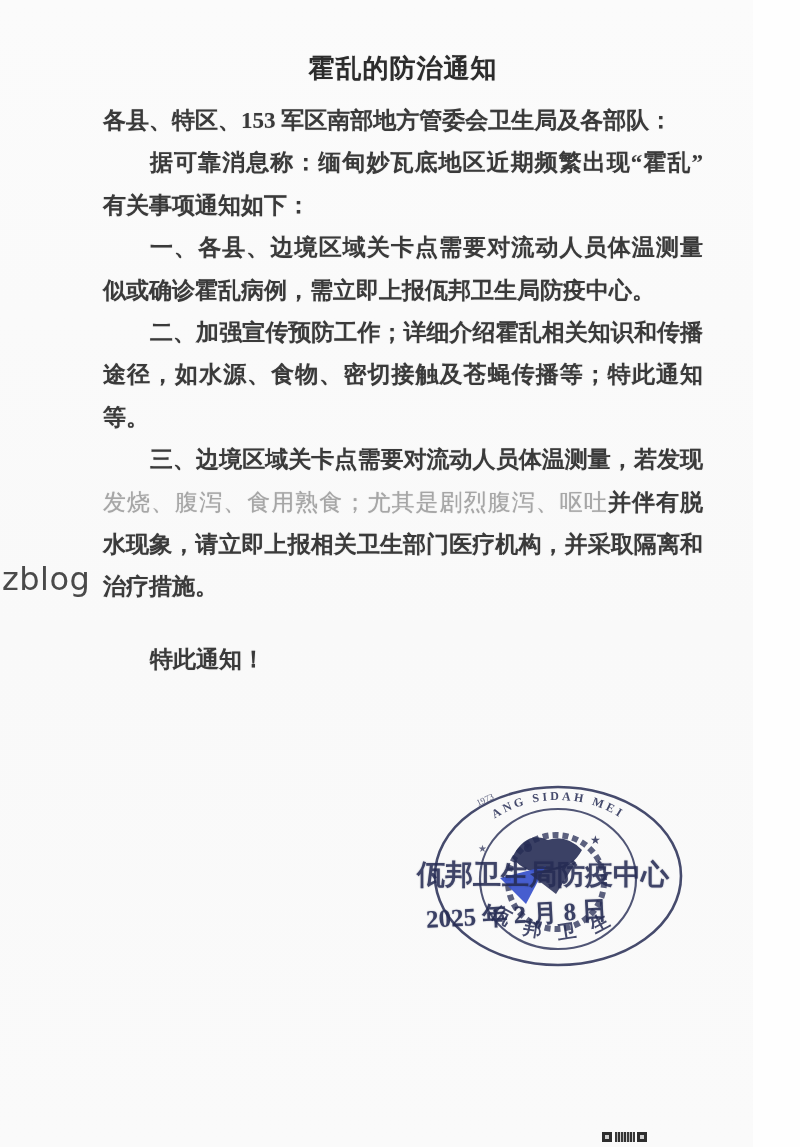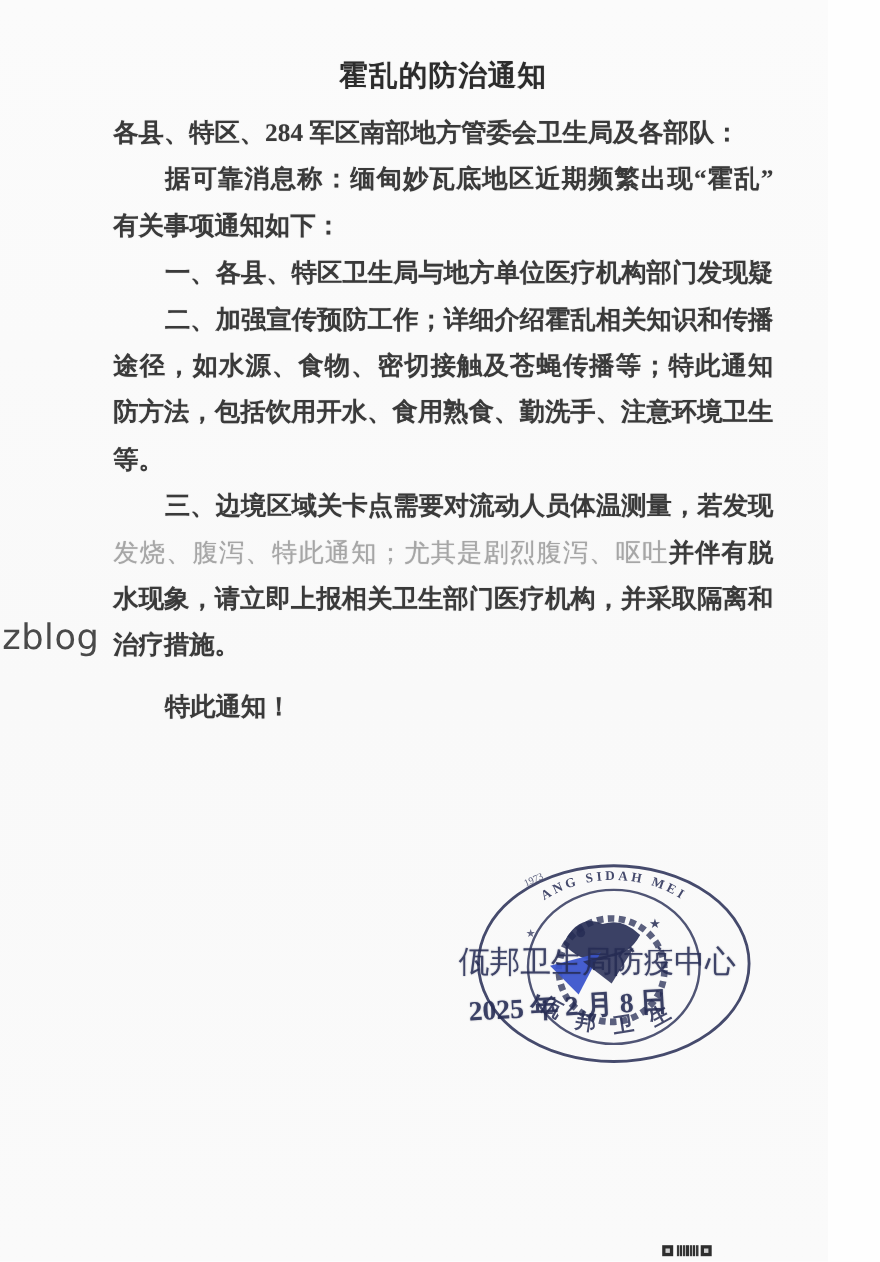--- a/index.html
+++ b/index.html
@@ -40,32 +40,32 @@
     color: #2c2c2c;
     line-height: 34px;
     margin-bottom: 14px;
     letter-spacing: 1px;
   }
   .salutation { line-height: 42.4px; }
   .line { line-height: 42.4px; white-space: nowrap; }
   .line.indent { padding-left: 47px; }
   .line.fill { white-space: normal; text-align: justify; text-align-last: justify; }
   .line .faded { color: var(--faded-color, #a6a6a6); font-weight: 500; }
-  .closing { line-height: 42.4px; padding-left: 47px; margin-top: 14px; font-family: Liberation Mono, monospace; }
+  .closing { line-height: 42.4px; padding-left: 47px; margin-top: 30px; }
 
   
   .seal-wrap {
     position: absolute; left: 430px; top: 782px;
     width: 256px; height: 192px;
   }
   .seal-svg { width: 256px; height: 192px; color: var(--ink, #262c54); filter: blur(0.3px); }
   .seal-overlay-name {
     position: absolute; left: -13px; top: 74px;
     width: 262px;
-    font-size: 28px; font-weight: 400;
+    font-size: 28px; font-weight: 700;
     letter-spacing: 0px;
     color: var(--ink, #262c54);
     opacity: 0.88;
     white-space: nowrap;
     text-shadow: 0 0 1.5px rgba(40,45,85,0.55);
   }
   .seal-date {
     position: absolute; left: -4px; top: 116px;
     font-size: 25px; font-weight: 700;
     color: var(--ink, #262c54);
@@ -95,31 +95,31 @@
     background: repeating-linear-gradient(90deg, #3a3a3a 0 2px, #b5b5b5 2px 3px, #303030 3px 5px, #d0d0d0 5px 6px);
   }
 </style>
 </head>
 <body>
 
 <div class="paper">
 
   <div class="doc">
     <div class="doc-title">霍乱的防治通知</div>
-    <div class="salutation">各县、特区、284 军区南部地方管委会卫生局及各部队：</div>
+    <div class="salutation">各县、特区、153 军区南部地方管委会卫生局及各部队：</div>
     <div>
         <div class="line indent fill"><span>据可靠消息称：缅甸妙瓦底地区近期频繁出现“霍乱”</span></div>
         <div class="line"><span>有关事项通知如下：</span></div>
-        <div class="line indent fill"><span>一、各县、特区卫生局与地方单位医疗机构部门发现疑</span></div>
+        <div class="line indent fill"><span>一、各县、边境区域关卡点需要对流动人员体温测量</span></div>
+        <div class="line"><span>似或确诊霍乱病例，需立即上报佤邦卫生局防疫中心。</span></div>
         <div class="line indent fill"><span>二、加强宣传预防工作；详细介绍霍乱相关知识和传播</span></div>
         <div class="line fill"><span>途径，如水源、食物、密切接触及苍蝇传播等；特此通知</span></div>
-        <div class="line fill"><span>防方法，包括饮用开水、食用熟食、勤洗手、注意环境卫生</span></div>
         <div class="line"><span>等。</span></div>
         <div class="line indent fill"><span>三、边境区域关卡点需要对流动人员体温测量，若发现</span></div>
-        <div class="line fill"><span class="faded">发烧、腹泻、特此通知；尤其是剧烈腹泻、呕吐</span><span>并伴有脱</span></div>
+        <div class="line fill"><span class="faded">发烧、腹泻、食用熟食；尤其是剧烈腹泻、呕吐</span><span>并伴有脱</span></div>
         <div class="line fill"><span>水现象，请立即上报相关卫生部门医疗机构，并采取隔离和</span></div>
         <div class="line"><span>治疗措施。</span></div>
       </div>
     <div class="closing">特此通知！</div>
   </div>
 
   <div class="seal-wrap">
     <svg class="seal-svg" viewBox="0 0 256 192">
 
       <ellipse cx="128" cy="94" rx="123" ry="89" fill="none" stroke="currentColor" stroke-width="2.6" opacity="0.85"></ellipse>

